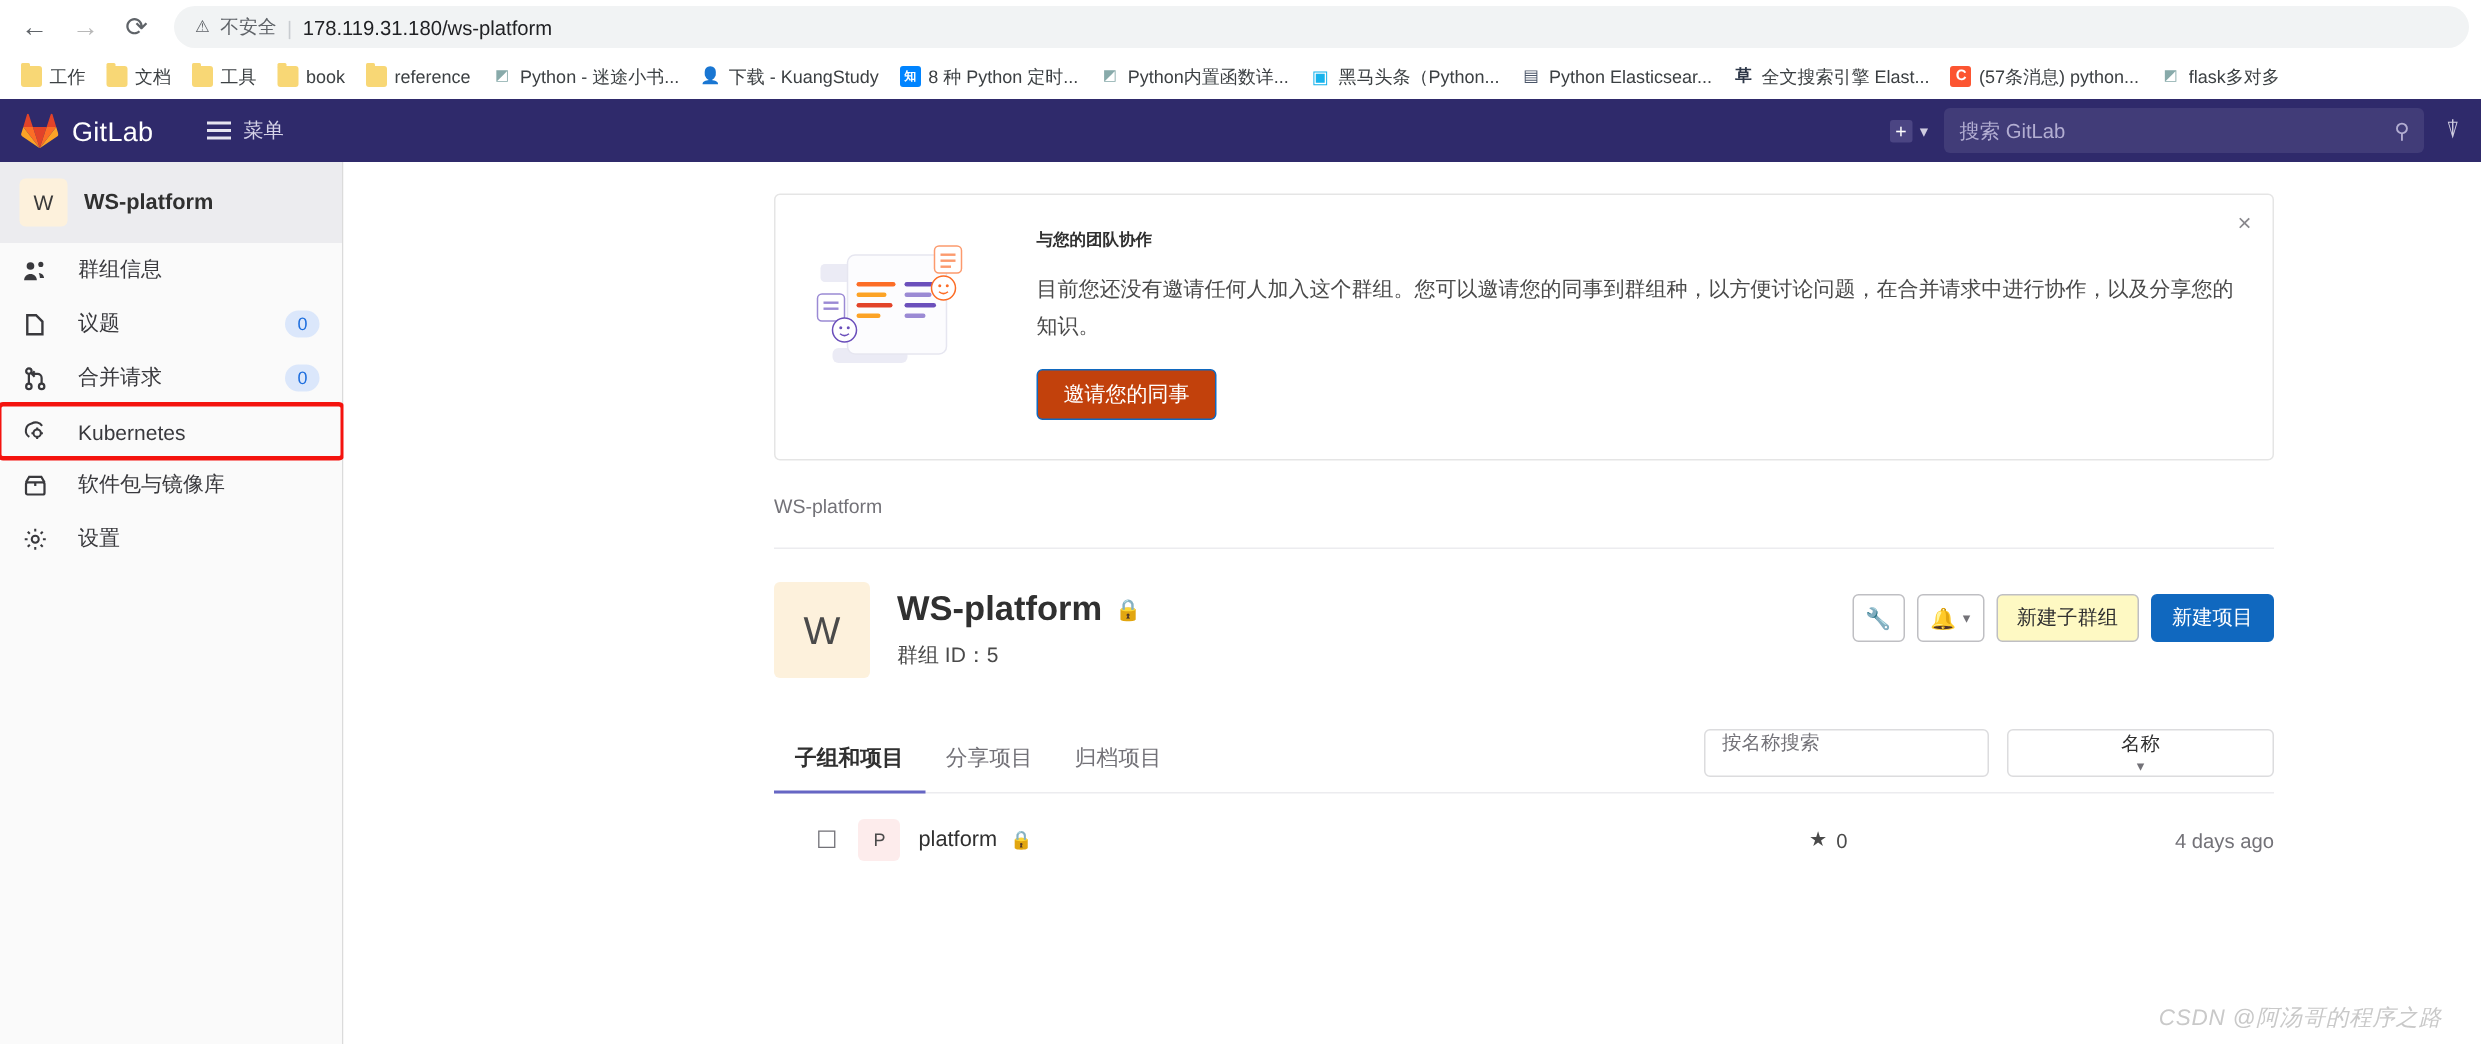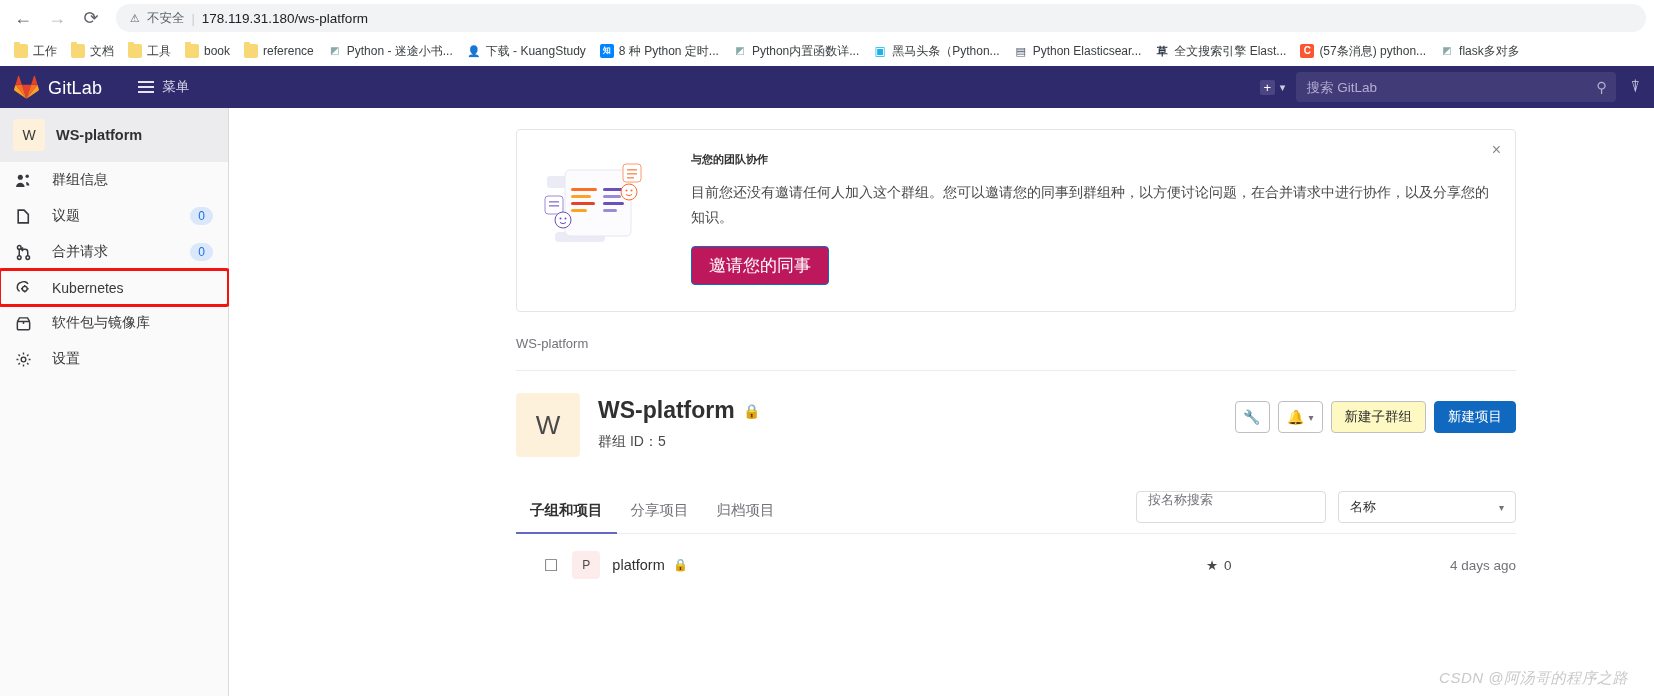--- a/index.html
+++ b/index.html
@@ -155,23 +155,23 @@
   }
   .banner-illo { width: 120px; flex: 0 0 120px; padding-top: 6px; }
   .banner-body { flex: 1; }
   .banner-title {
     font-size: 11px; color: #303030; font-weight: bold; margin-bottom: 13px;
   }
   .banner-text {
     font-size: 14px; color: #4a4a4a; line-height: 1.75; max-width: 960px;
   }
   .btn-primary {
-    display: inline-block; margin-top: 17px; background: #be185d; color: #fff;
+    display: inline-block; margin-top: 17px; background: #c2410c; color: #fff;
     border: 1px solid #1068bf; border-radius: 4px; padding: 7px 17px;
-    font-size: 17px; cursor: pointer; font-family: inherit;
+    font-size: 14px; cursor: pointer; font-family: inherit;
   }
   .crumb-row { border-bottom: 1px solid #ececef; padding: 22px 0 18px 0; }
   .crumb-row span { font-size: 13px; color: #737278; cursor: pointer; }
 
   
   .group-head {
     display: flex; align-items: flex-start; padding: 22px 0 0 0; gap: 18px;
   }
   .grp-avatar {
     width: 64px; height: 64px; background: #fdf1dc; border-radius: 4px;
@@ -222,21 +222,21 @@
     padding: 0 11px; display: flex; align-items: flex-start;
   }
   .search-box input {
     border: 0; outline: none; font-size: 13px; width: 100%; color: #303030;
     font-family: inherit; background: transparent;
   }
   .search-box input::placeholder { color: #737278; }
   .sort-box {
     width: 178px; height: 32px; border: 1px solid #dcdcde; border-radius: 4px;
     padding: 0 11px; display: flex; align-items: center;
-    justify-content: space-between; cursor: pointer;
+    justify-content: space-between; cursor: pointer; flex-direction: column;
   }
   .sort-label { font-size: 13px; color: #303030; }
   .chev { color: #737278; font-size: 10px; }
 
   
   .proj-row {
     display: flex; align-items: center; padding: 17px 0 17px 28px;
     gap: 0; position: relative;
   }
   .bookmark-ico { color: #737278; font-size: 16px; margin-right: 14px; }

